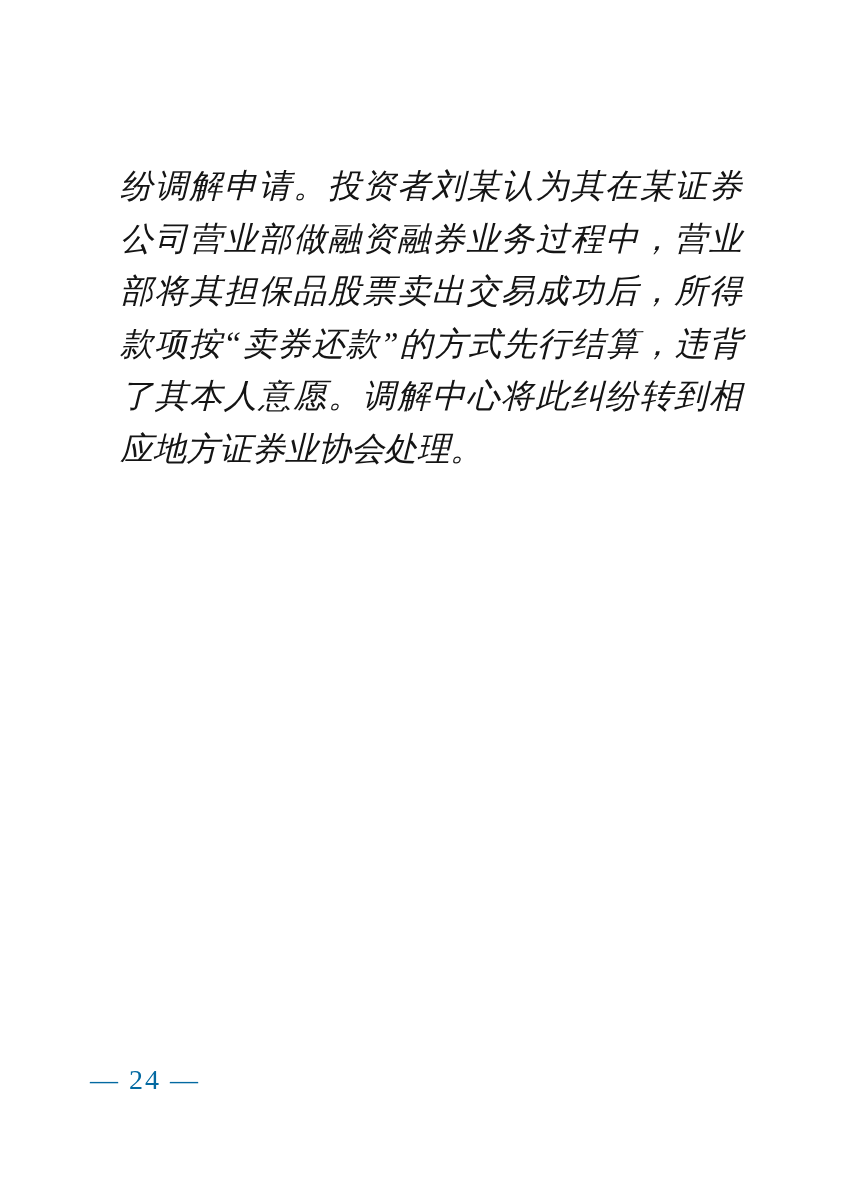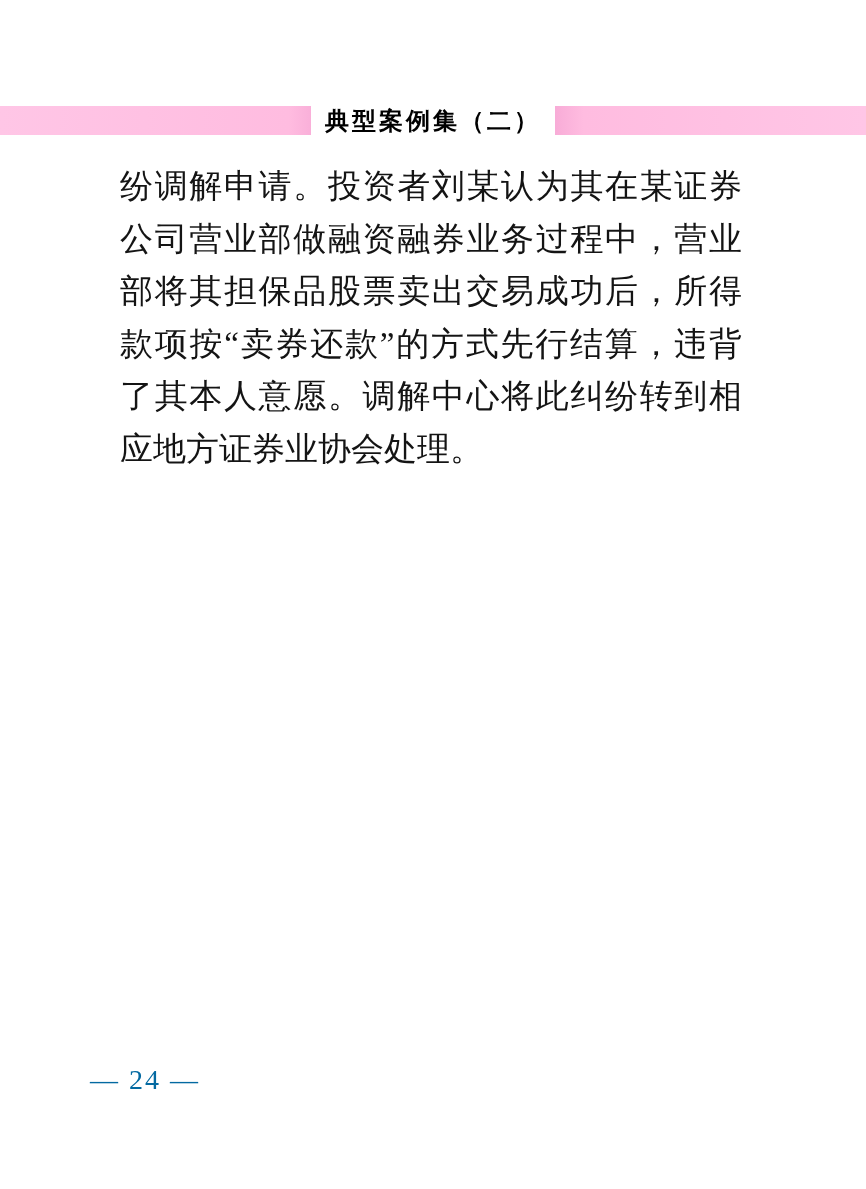--- a/index.html
+++ b/index.html
@@ -60,45 +60,41 @@
     top: 160px;
     width: 622px;
     font-size: 33px;
     line-height: 52.5px;
     text-align: justify;
     color: #141414;
   }
   .body-text p {
     margin: 0;
     padding: 0;
+    font-style: italic;
   }
   .body-text p.indent {
     text-indent: 2em;
   }
   
   .folio {
     position: absolute;
     left: 90px;
     top: 1064px;
     font-size: 28px;
     letter-spacing: 2px;
     color: #0369a1;
     white-space: nowrap;
   }
 </style>
 </head>
 <body>
 
 <div class="page">
 
-  <div class="running-head">
-    <div class="head-bar left"></div>
-    <div class="head-bar right"></div>
-    <h1 class="head-title">典型案例集（二）</h1>
-  </div>
 
   <div class="body-text">
     <p>纷调解申请。投资者刘某认为其在某证券公司营业部做融资融券业务过程中，营业部将其担保品股票卖出交易成功后，所得款项按“卖券还款”的方式先行结算，违背了其本人意愿。调解中心将此纠纷转到相应地方证券业协会处理。</p>
   </div>
 
   <div class="folio">— 24 —</div>
 
 </div>
 
 </body></html>

